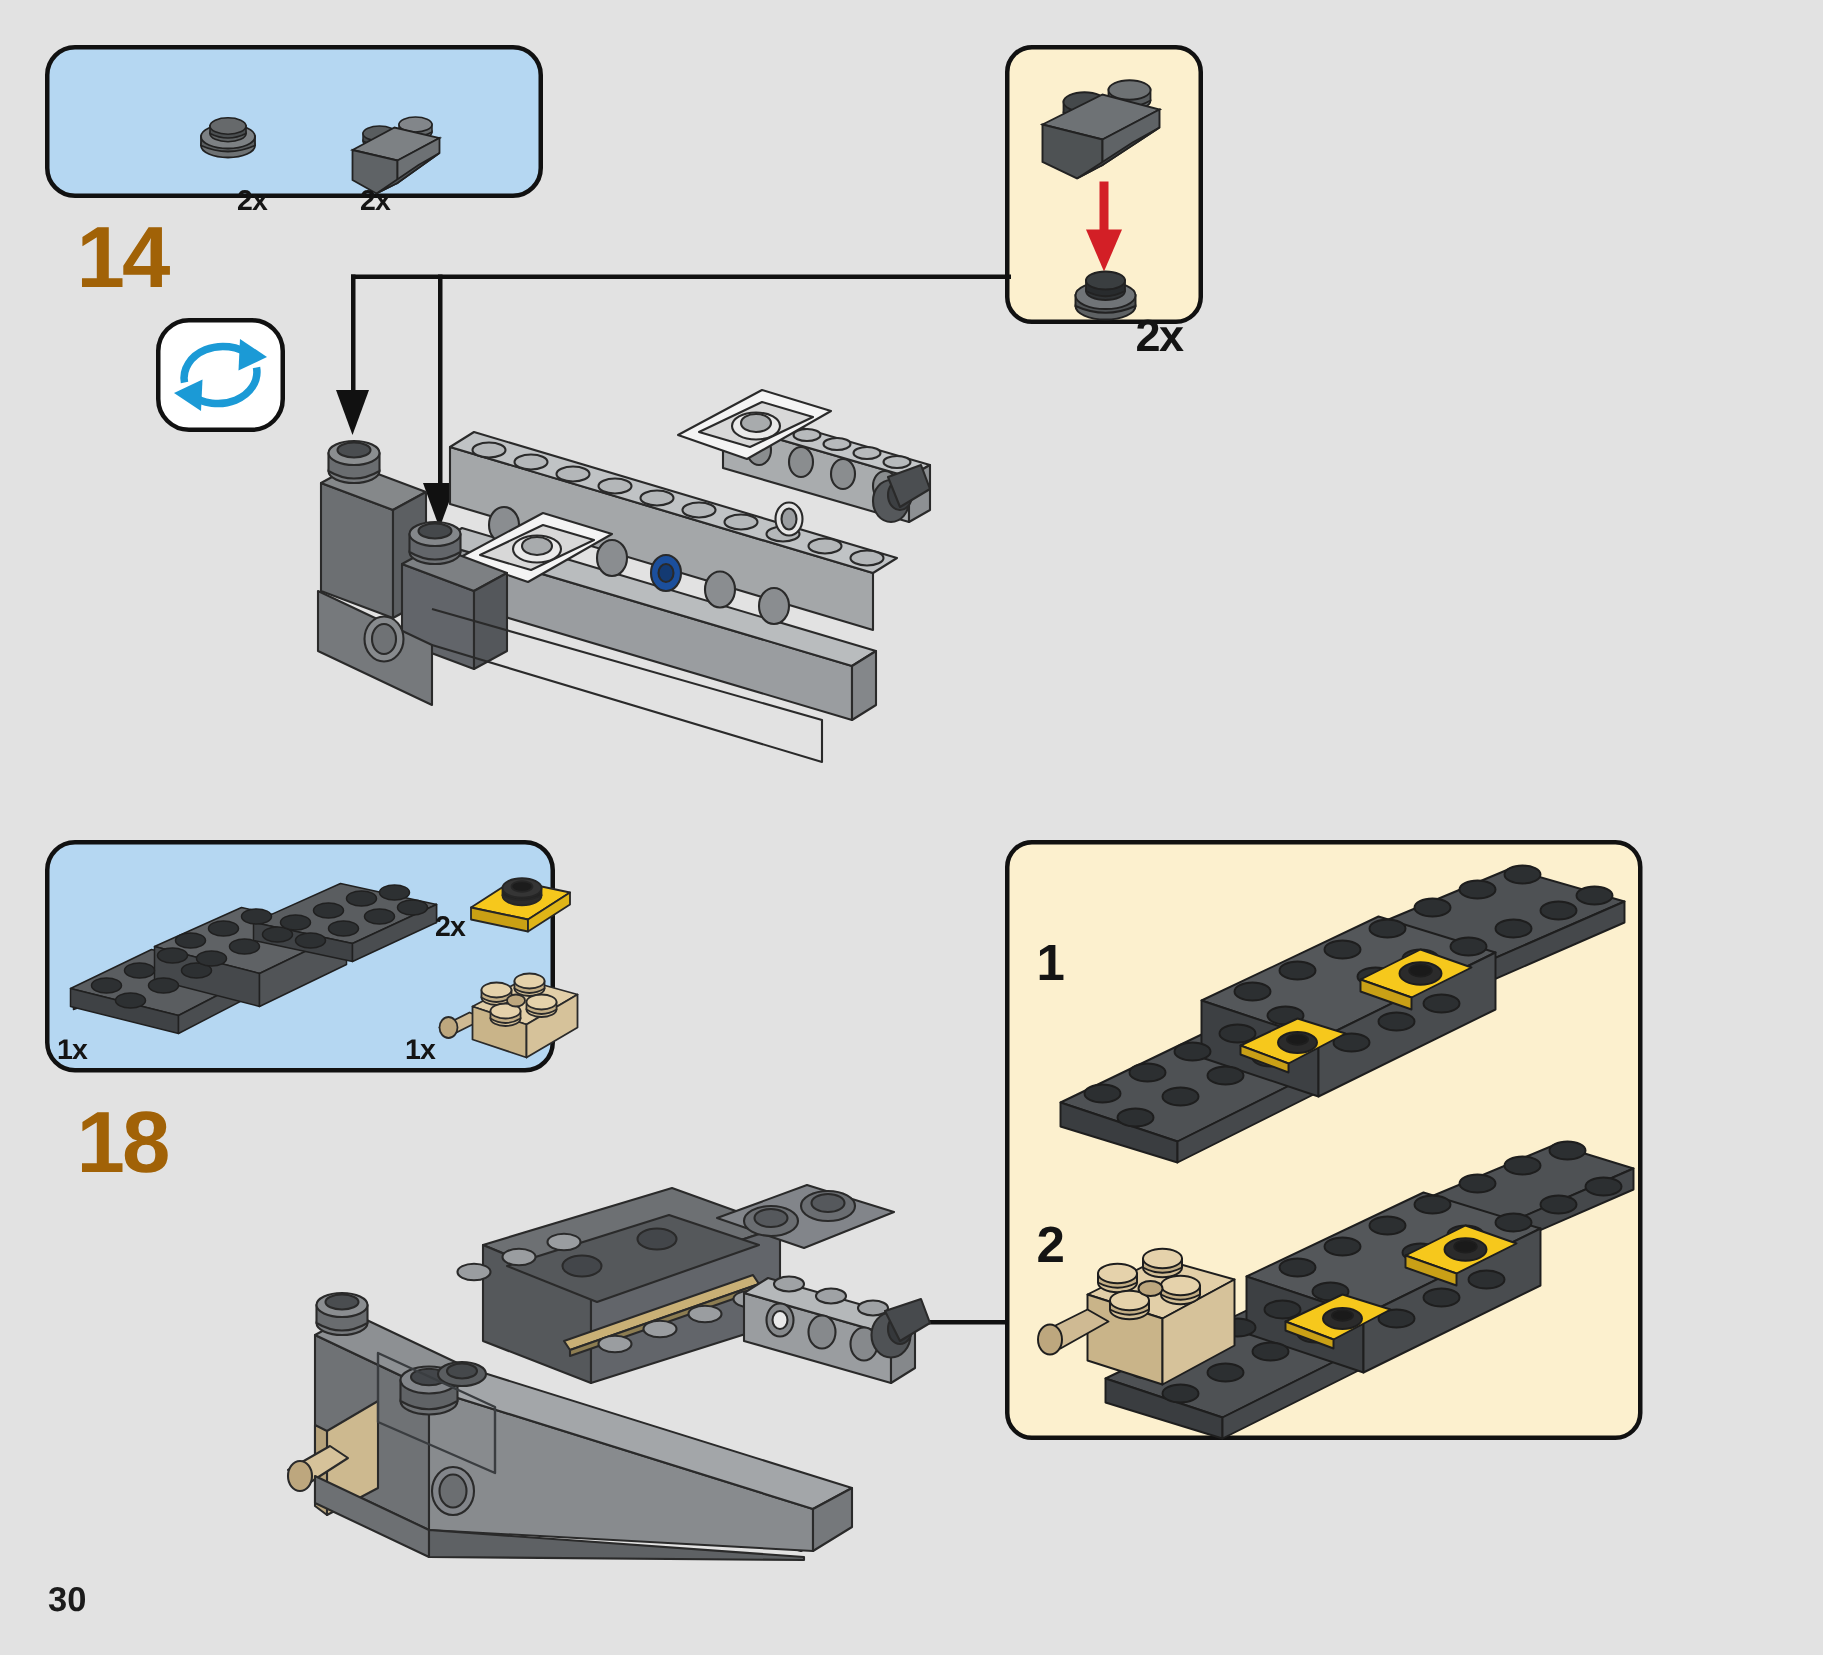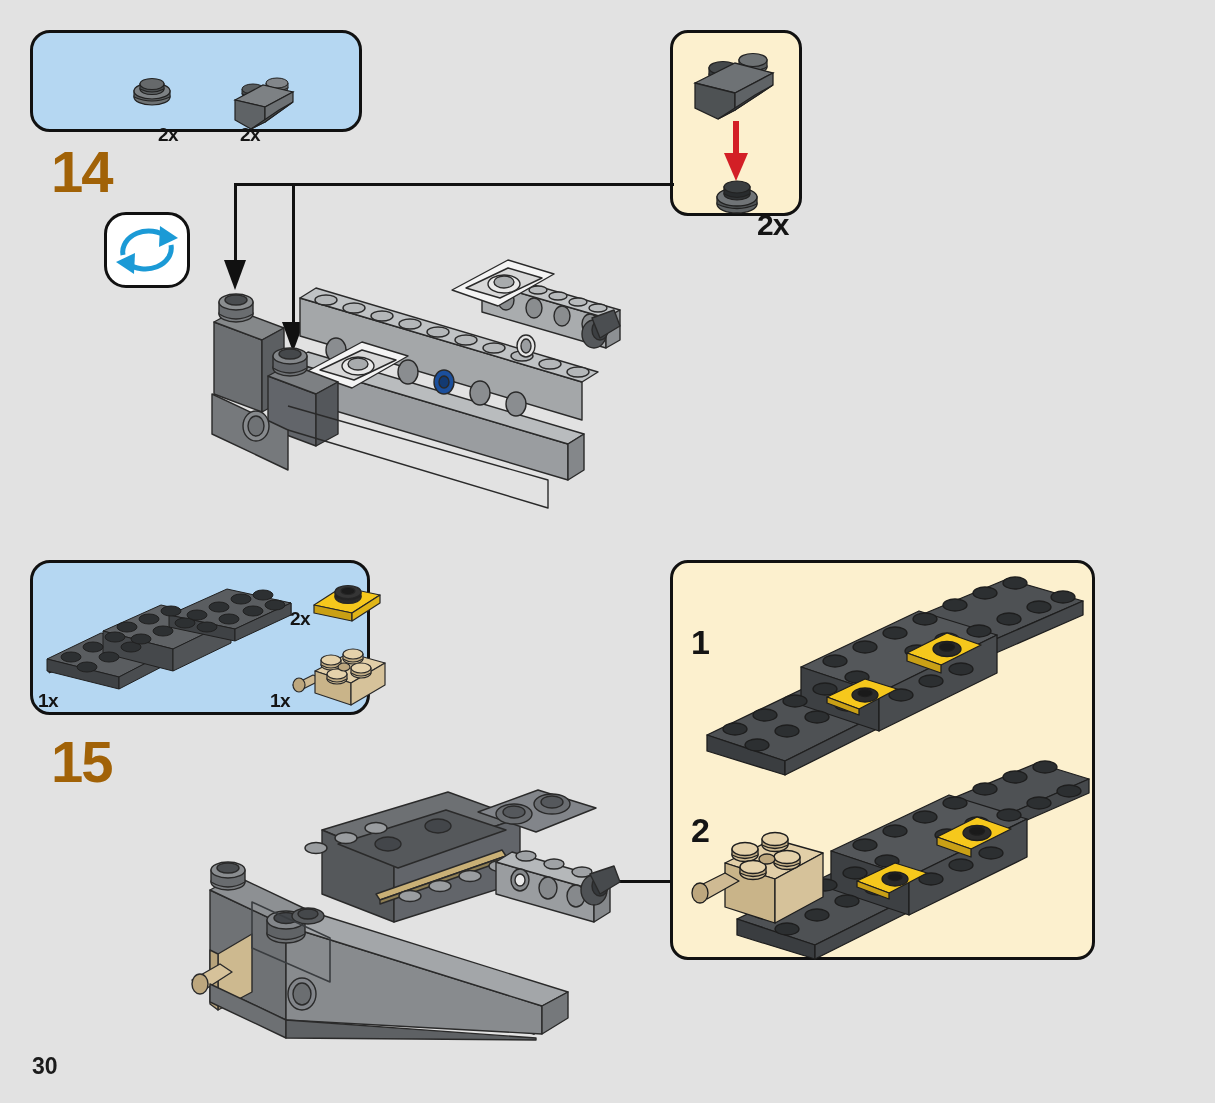--- a/index.html
+++ b/index.html
@@ -353,21 +353,21 @@
 
         <ellipse cx="53" cy="22" rx="6" ry="4" fill="#bda77e"></ellipse>
       </g>
     </svg>
   </div>
 
   <div class="qty" style="left:38px;top:691px;">1x</div>
   <div class="qty" style="left:290px;top:609px;">2x</div>
   <div class="qty" style="left:270px;top:691px;">1x</div>
 
-  <div class="step-num" style="left:31px;top:733px;font-size:58px;">15</div>
+  <div class="step-num" style="left:31px;top:733px;font-size:58px;">18</div>
 
   <div class="callout-box" style="left:670px;top:560px;width:425px;height:400px;">
 
     <div class="sub-num" style="left:18px;top:62px;">1</div>
     <div class="sub-num" style="left:18px;top:250px;">2</div>
 
     <svg class="lego-svg" style="left:28px;top:20px;" width="390" height="190" viewBox="0 0 390 190">
       <g stroke="#1e1e1e" stroke-width="1.3" stroke-linejoin="round">
 
         <path d="M6 152 L118 98 L196 122 L84 178 Z" fill="#4e5154"></path>

